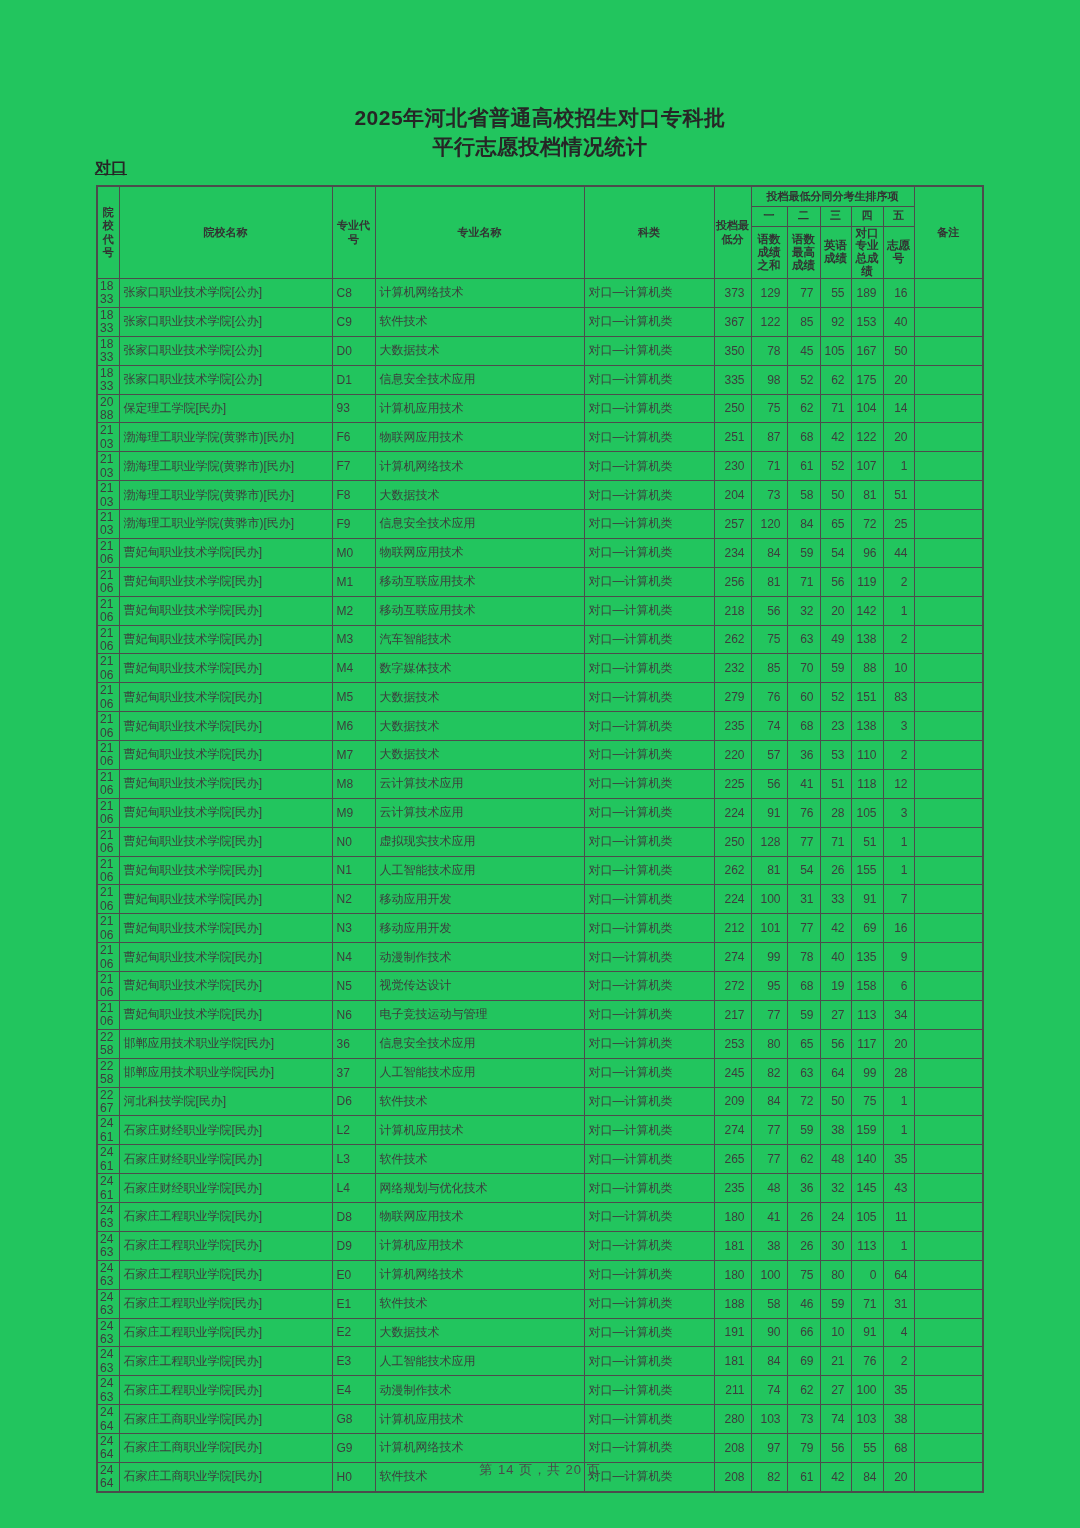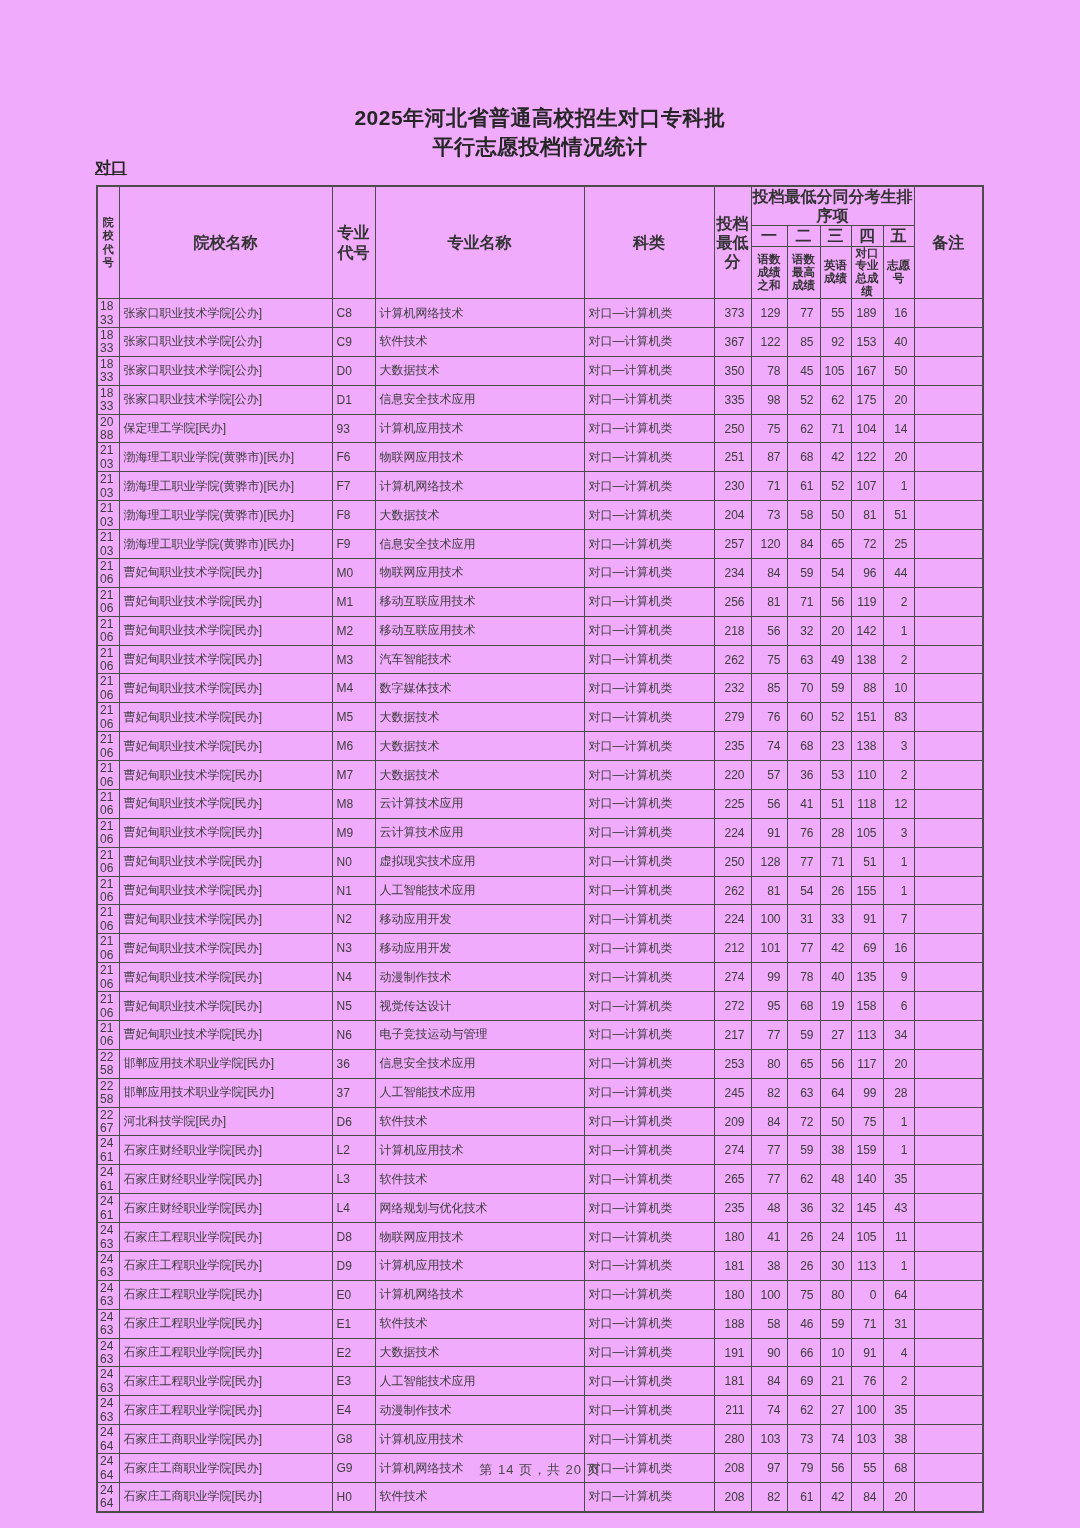--- a/index.html
+++ b/index.html
@@ -5,21 +5,21 @@
   html, body {
     margin: 0;
     padding: 0;
     background: #ffffff;
     font-family: "Liberation Sans", sans-serif;
   }
   #page {
     position: relative;
     width: 1080px;
     height: 1528px;
-    background: #f0abfc;
+    background: #22c55e;
     color: #3d3d3d;
     overflow: hidden;
   }
   .title {
     position: absolute;
     top: 103px;
     left: 0;
     width: 100%;
     text-align: center;
     font-size: 21px;
@@ -45,21 +45,21 @@
     border-collapse: collapse;
     table-layout: fixed;
     border: 2px solid #4c4c4c;
   }
   table.report th, table.report td {
     border: 1px solid #4c4c4c;
     overflow: hidden;
   }
   table.report th {
     font-weight: bold;
-    font-size: 16px;
+    font-size: 11px;
     color: #333333;
     text-align: center;
     padding: 0 1px;
     line-height: 1.2;
   }
   tr.hdr-group { height: 20px; }
   tr.hdr-nums  { height: 20px; }
   tr.hdr-labels { height: 48px; }
   tr.hdr-labels th { font-size: 11.5px; line-height: 1.12; font-weight: bold; }
   th.min-score { font-size: 12px; line-height: 1.25; }

